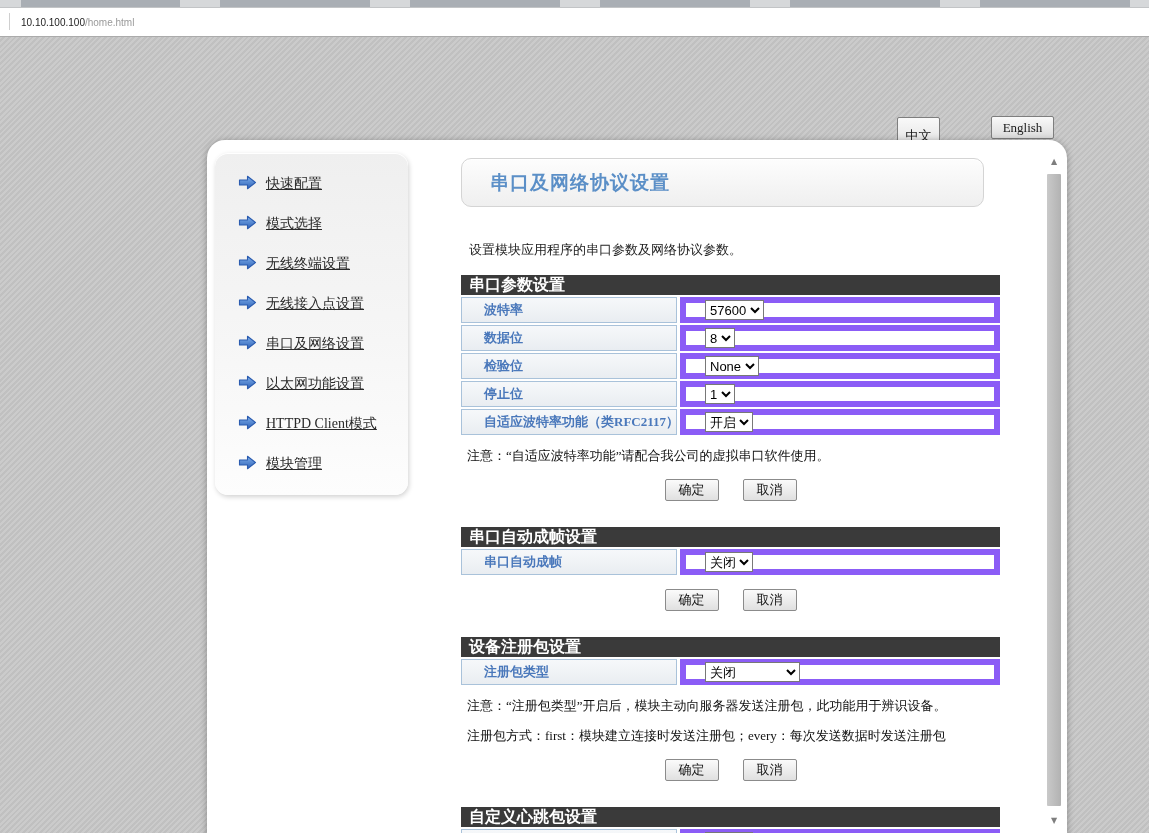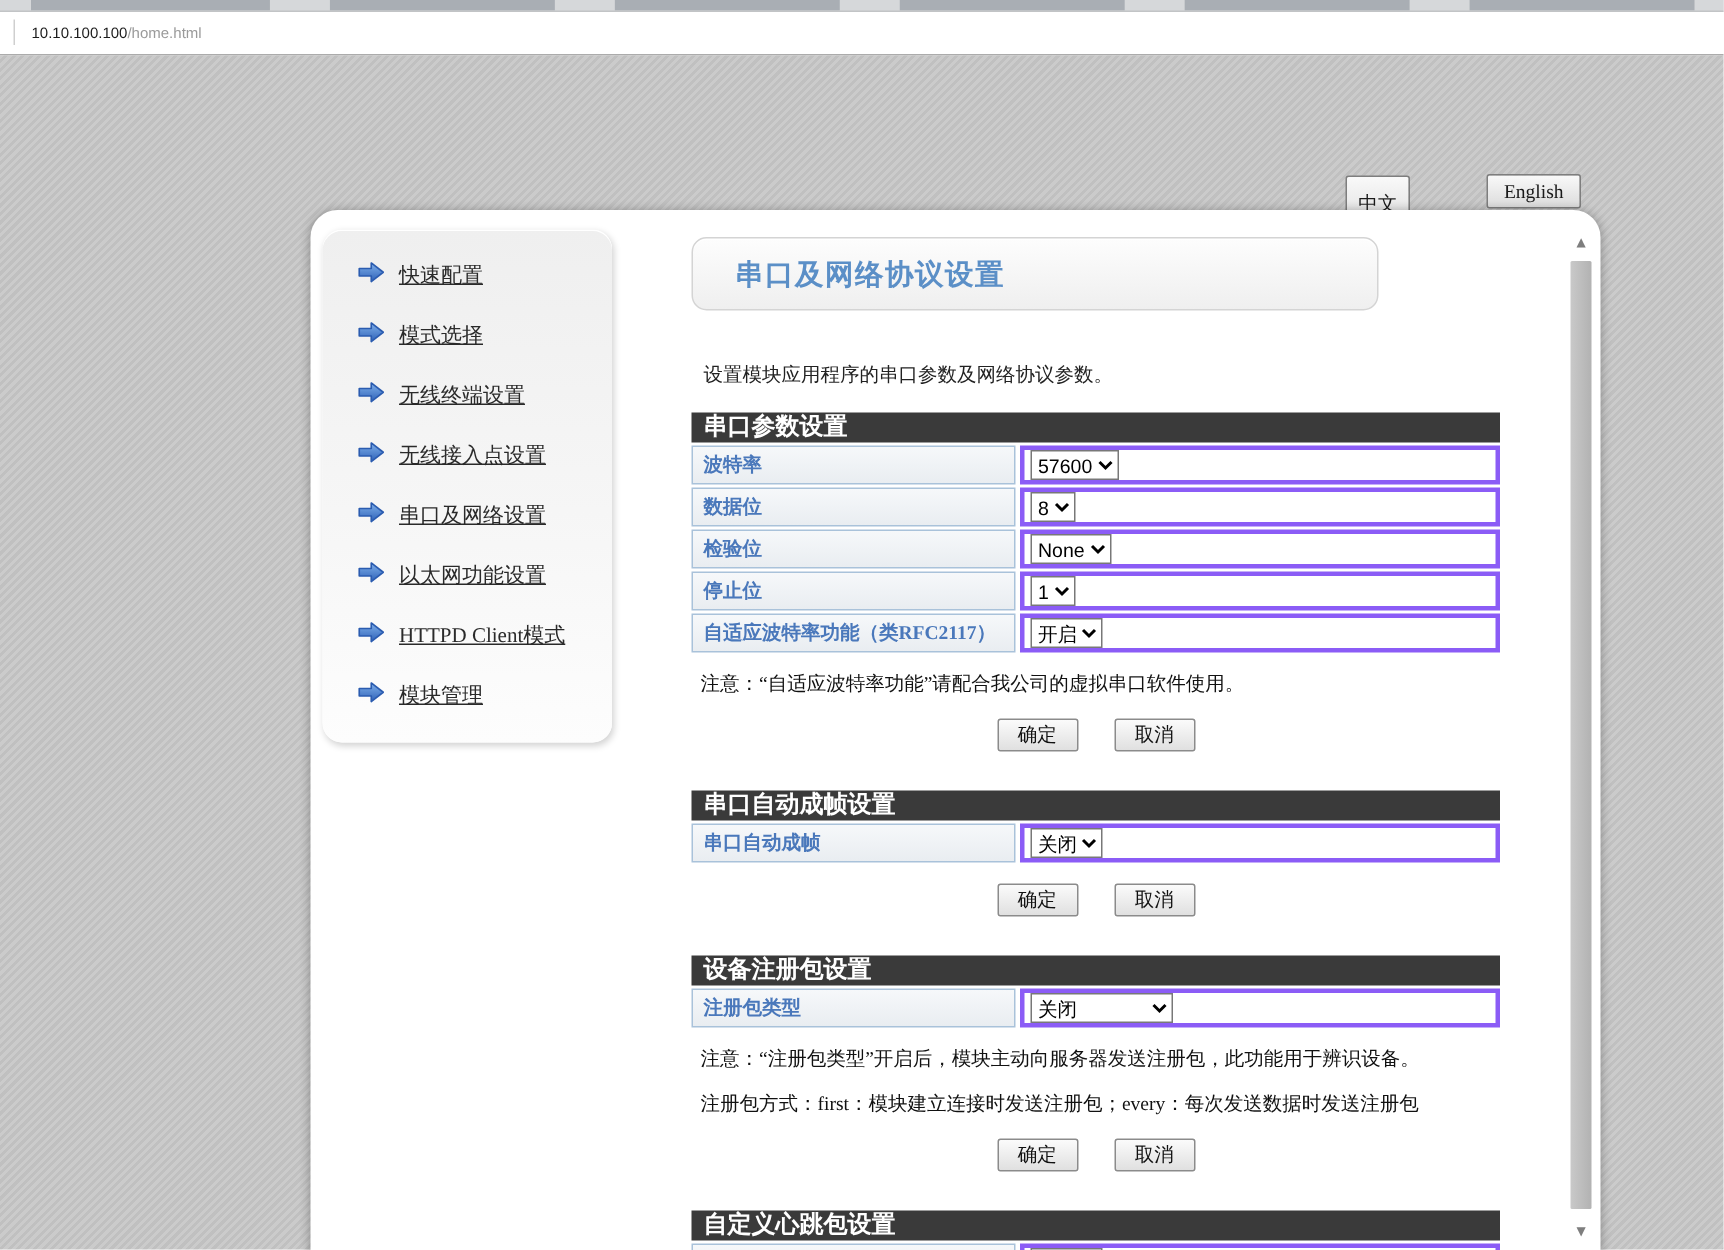--- a/index.html
+++ b/index.html
@@ -39,37 +39,37 @@
     background:linear-gradient(180deg,#efefef 0%,#f6f6f6 55%,#fdfdfd 100%);
     box-shadow:1px 2px 5px rgba(0,0,0,.18), inset 0 1px 0 #fff; }
   .menu-item { height:40px; display:flex; align-items:center; gap:9px;
     padding-left:23px; cursor:pointer; }
   .menu-item .label { font-size:14px; color:var(--link_text,#2a2a2a);
     text-decoration:underline; white-space:nowrap; }
   .arrow-icon { width:19px; height:15px; display:inline-block; flex:0 0 auto; }
 
   
   .content { position:absolute; left:254px; top:18px; width:539px; }
-  .title-box { width:458px; height:49px; border:1px solid #d4d4d4; border-radius:10px;
+  .title-box { width:523px; height:49px; border:1px solid #d4d4d4; border-radius:10px;
     background:linear-gradient(180deg,#fdfdfd,#efefef);
     display:flex; align-items:center; padding-left:28px; box-shadow:inset 0 1px 0 #fff; }
   .page-title { margin:0; font-size:19px; font-weight:bold; letter-spacing:1px;
     color:var(--accent_title,#5b8fc7); }
   .desc { margin:34px 0 16px 8px; font-size:13px; color:#222; }
 
   .section { width:539px; margin-bottom:26px; }
   .sec-header { height:20px; background:var(--table_header_bg,#3a3a3a); color:#fff;
     font-size:16px; font-weight:bold; line-height:20px; padding-left:8px; }
   .trow { display:flex; margin-top:2px; height:26px; }
   .tlabel { width:216px; border:1px solid var(--label_border,#a9c2da);
     background:linear-gradient(180deg,#f6f8fa,#e9edf1);
     color:var(--label_text,#4a78bb); font-weight:bold; font-size:13px;
-    display:flex; align-items:center; padding-left:7px; white-space:nowrap; }
-  .tvalue { flex:1; margin-left:3px; border:3px solid #8b5cf6; background:#fff;
-    display:flex; align-items:center; padding-left:4px; }
+    display:flex; align-items:center; padding-left:22px; white-space:nowrap; }
+  .tvalue { flex:1; margin-left:3px; border:6px solid #8b5cf6; background:#fff;
+    display:flex; align-items:center; padding-left:19px; }
   select { font-family:"Liberation Sans","DejaVu Sans",sans-serif; font-size:13px;
     height:20px; border:1px solid #787878; background:#fff; }
   select.wide { min-width:95px; }
   .note { font-size:13px; color:#111; margin:12px 0 0 6px; }
   .btn-row { display:flex; justify-content:center; gap:24px; margin-top:14px; }
   .btn { font-family:"Liberation Serif","DejaVu Serif",serif; font-size:13px;
     height:22px; padding:0 13px; color:#111;
     background:linear-gradient(180deg,#fbfbfb,#e0e0e0); border:1px solid #8b8b8b;
     border-radius:2px; cursor:pointer; }
 

